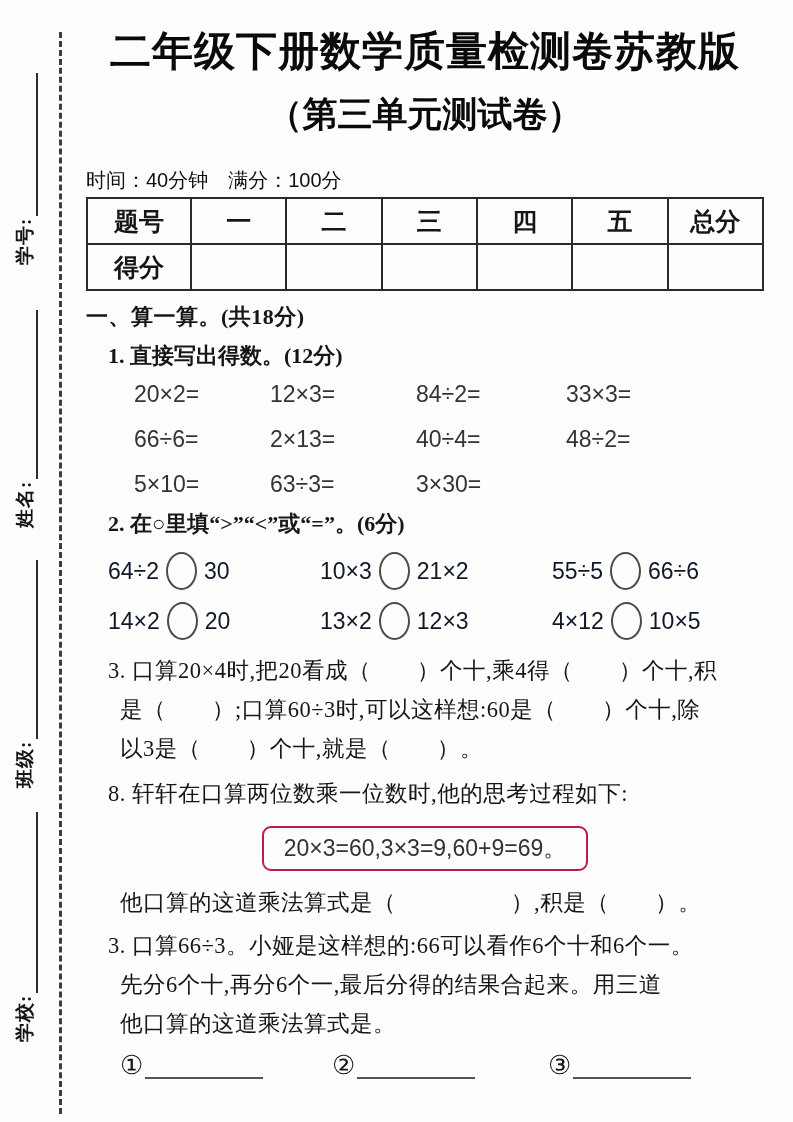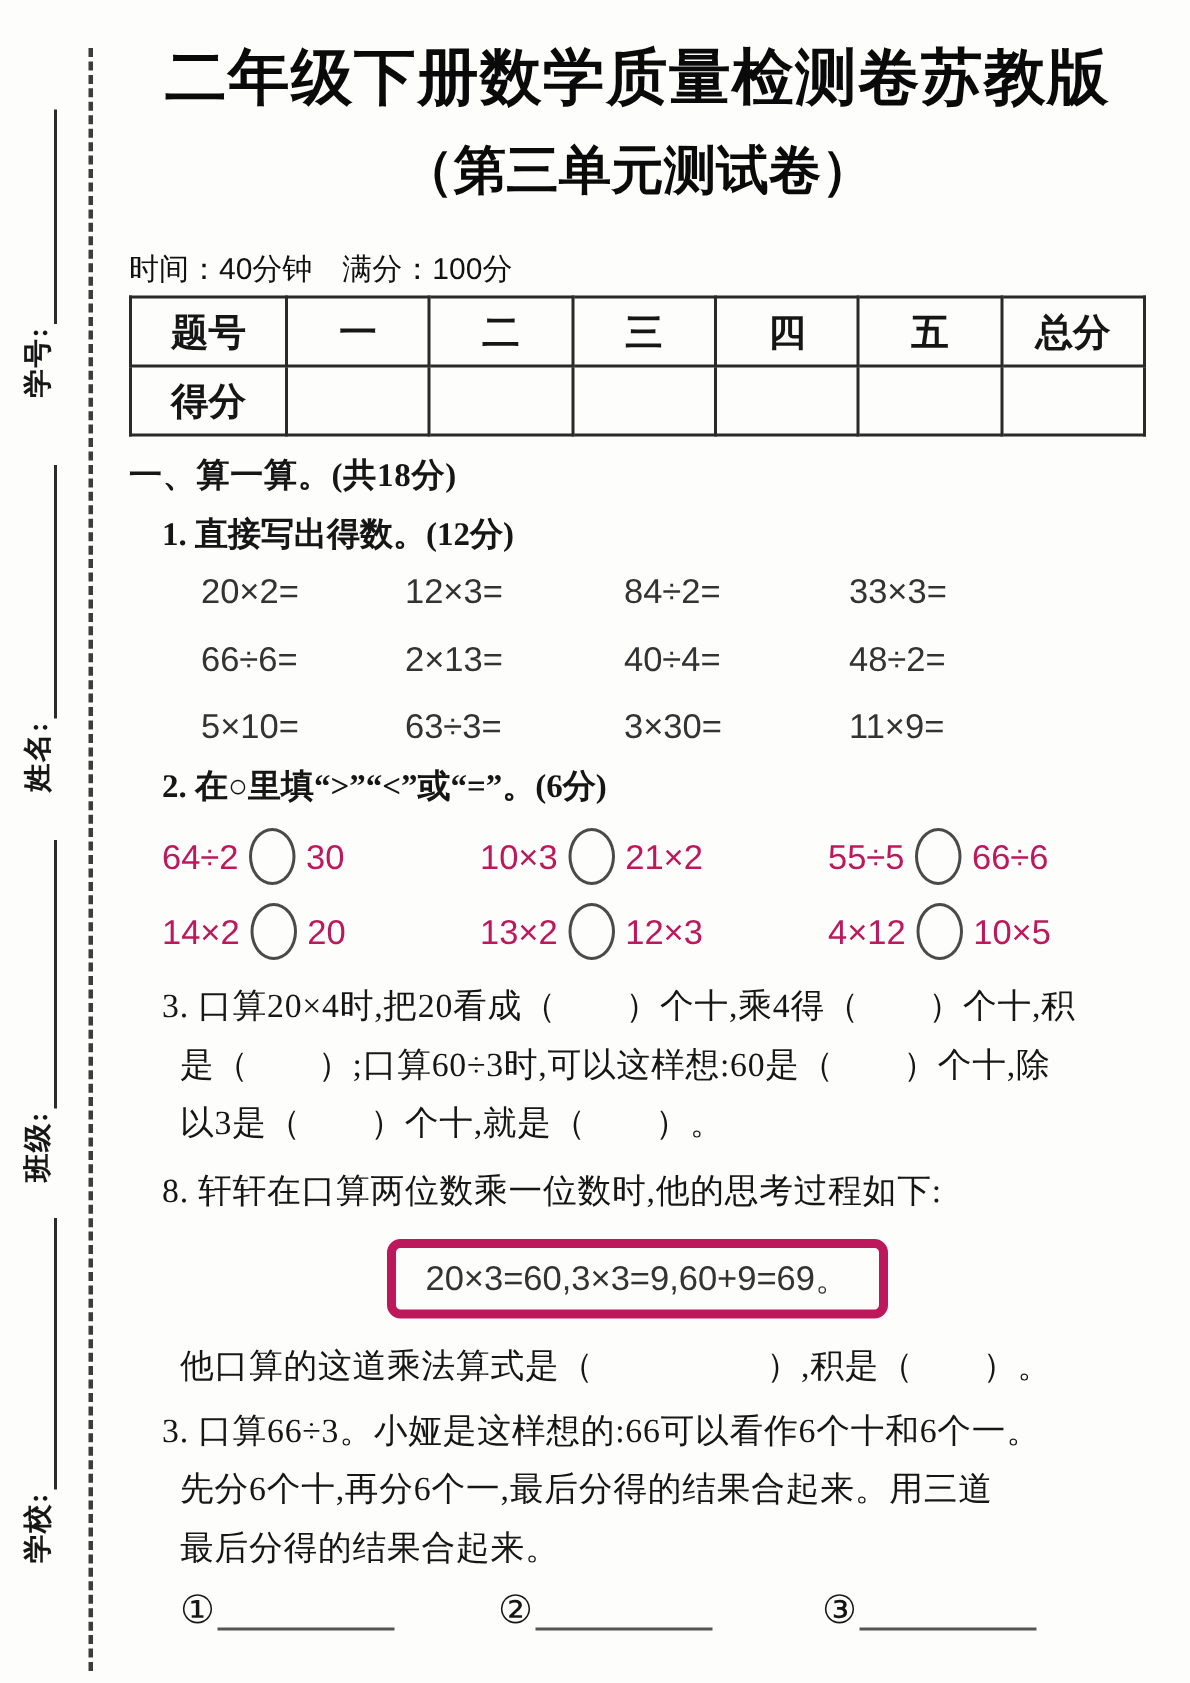--- a/index.html
+++ b/index.html
@@ -64,35 +64,35 @@
     row-gap:18px;
     font-family:"Liberation Sans","DejaVu Sans",sans-serif;
     font-size:23px; color:#333;
   }
 
   .cmp-grid {
     margin:12px 0 0 22px;
     display:grid; grid-template-columns:212px 232px auto;
     row-gap:6px;
     font-family:"Liberation Sans","DejaVu Sans",sans-serif;
-    font-size:23px; color:#be185d;
+    font-size:23px; color:#0f172a;
   }
   .cmp-cell { display:flex; align-items:center; height:44px; }
   .cmp-circle {
     display:inline-block; width:31px; height:38px;
     border:2px solid #4a4a4a; border-radius:50%;
     margin:0 7px;
   }
 
   .para { margin-left:22px; font-size:22.5px; line-height:39px; letter-spacing:0.5px; }
   .para.cont { margin-left:34px; }
 
   .think-box-wrap { margin-top:13px; text-align:center; }
   .think-box {
-    display:inline-block; border:6px solid #be185d; border-radius:9px;
+    display:inline-block; border:2px solid #be185d; border-radius:9px;
     padding:5px 20px;
     font-family:"Liberation Sans","DejaVu Sans",sans-serif;
     font-size:23px; color:#333;
   }
 
   .answer-row {
     margin:6px 0 0 34px;
     display:grid; grid-template-columns:212px 216px auto;
     font-size:26px; line-height:34px;
   }
@@ -161,21 +161,20 @@
       <span>12×3=</span>
       <span>84÷2=</span>
       <span>33×3=</span>
       <span>66÷6=</span>
       <span>2×13=</span>
       <span>40÷4=</span>
       <span>48÷2=</span>
       <span>5×10=</span>
       <span>63÷3=</span>
       <span>3×30=</span>
-      <span>11×9=</span>
     </div>
 
     <div class="q-label">2. 在○里填“&gt;”“&lt;”或“=”。(6分)</div>
 
     <div class="cmp-grid">
       <span class="cmp-cell">
         <span>64÷2</span>
         <span class="cmp-circle"></span>
         <span>30</span>
       </span>
@@ -214,21 +213,21 @@
     <div class="para" style="margin-top:6px;">8. 轩轩在口算两位数乘一位数时,他的思考过程如下:</div>
 
     <div class="think-box-wrap">
       <div class="think-box">20×3=60,3×3=9,60+9=69。</div>
     </div>
 
     <div class="para cont" style="margin-top:12px;">他口算的这道乘法算式是（　　　　　）,积是（　　）。</div>
 
     <div class="para" style="margin-top:4px;">3. 口算66÷3。小娅是这样想的:66可以看作6个十和6个一。</div>
     <div class="para cont">先分6个十,再分6个一,最后分得的结果合起来。用三道</div>
-    <div class="para cont">最后分得的结果合起来。</div>
+    <div class="para cont">他口算的这道乘法算式是。</div>
 
     <div class="answer-row">
       <span class="ans-item">
         <span>①</span>
         <span class="ans-line"></span>
       </span>
       <span class="ans-item">
         <span>②</span>
         <span class="ans-line"></span>
       </span>

